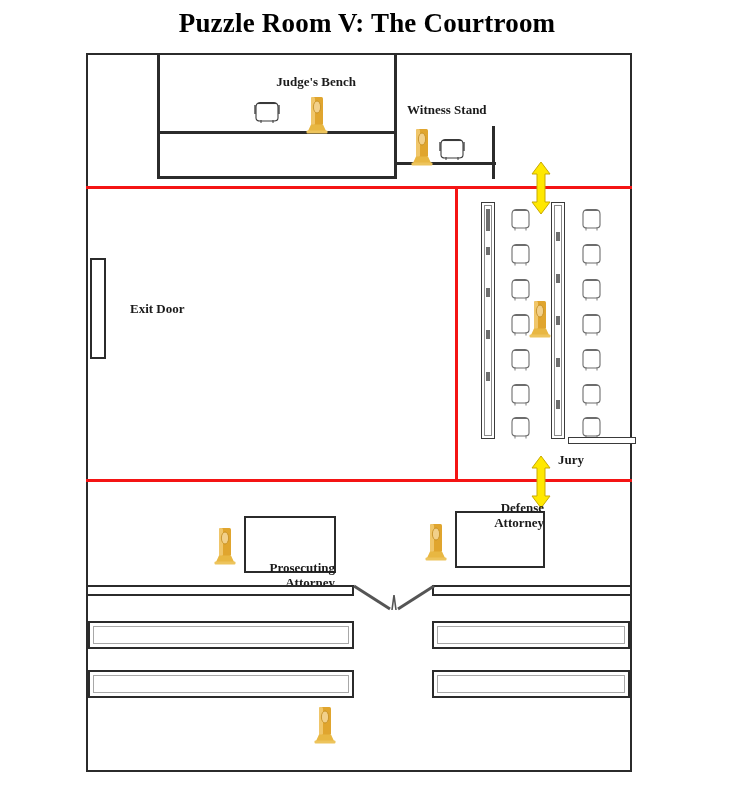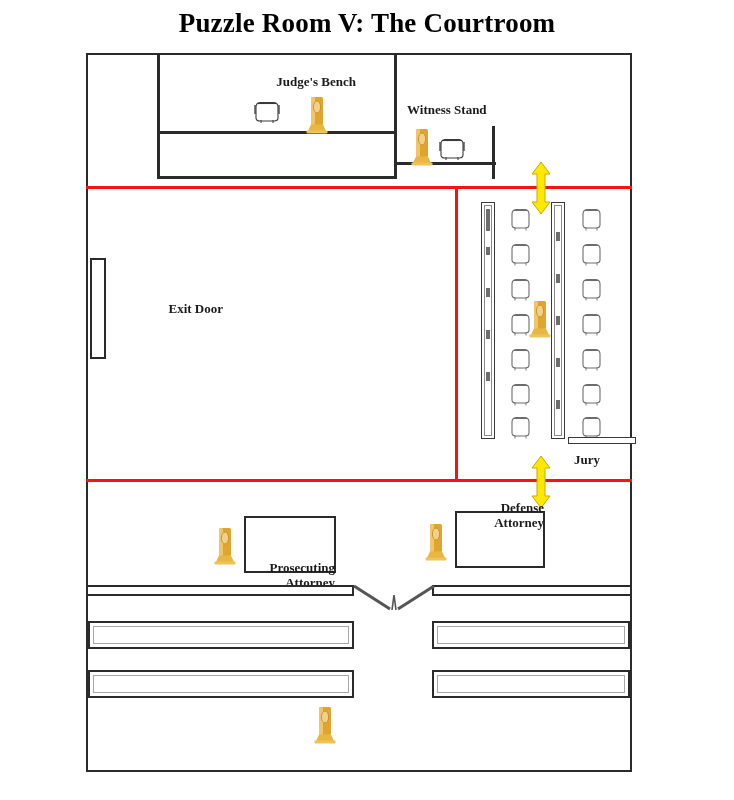--- a/index.html
+++ b/index.html
@@ -198,21 +198,21 @@
       <path d="M9 22 L9 25" stroke="#3a3a3a" stroke-width="1" fill="none"></path>
       <path d="M21 22 L21 25" stroke="#3a3a3a" stroke-width="1" fill="none"></path>
     </svg>
   </div>
 
   <div class="redline" style="left:86px; top:186px; width:546px; height:3px;"></div>
   <div class="redline" style="left:86px; top:479px; width:546px; height:3px;"></div>
   <div class="redline" style="left:455px; top:186px; width:3px; height:296px;"></div>
 
   <div class="white-box" style="left:90px; top:258px; width:16px; height:101px;"></div>
-  <div class="label label-left" style="left:113px; top:301px; width:110px; text-align:right;">Exit Door</div>
+  <div class="label label-left" style="left:130px; top:301px; width:110px; text-align:left;">Exit Door</div>
 
   <div class="jury-rail" style="left:481px; top:202px; width:14px; height:237px;"></div>
   <div class="jury-rail-inner" style="left:484px; top:205px; width:8px; height:231px;"></div>
   <div class="jury-rail-seg" style="left:486px; top:209px; width:4px; height:22px;"></div>
   <div class="jury-rail-seg" style="left:486px; top:247px; width:4px; height:8px;"></div>
   <div class="jury-rail-seg" style="left:486px; top:288px; width:4px; height:9px;"></div>
   <div class="jury-rail-seg" style="left:486px; top:330px; width:4px; height:9px;"></div>
   <div class="jury-rail-seg" style="left:486px; top:372px; width:4px; height:9px;"></div>
 
   <div class="jury-rail" style="left:551px; top:202px; width:14px; height:237px;"></div>
@@ -341,21 +341,21 @@
     <svg viewBox="0 0 24 38" width="24" height="38">
       <rect x="6" y="1" width="12" height="28" rx="1.5" fill="#e0a52e"></rect>
       <rect x="6" y="1" width="4" height="28" rx="1.5" fill="#f0c66a"></rect>
       <ellipse cx="12" cy="11" rx="3.6" ry="6" fill="#f2d08a" stroke="#c08a1e" stroke-width="0.8"></ellipse>
       <path d="M3 35 L6 28.5 L18 28.5 L21 35 Z" fill="#e8b742"></path>
       <rect x="1.5" y="34.5" width="21" height="3" rx="1" fill="#edc45c"></rect>
     </svg>
   </div>
 
   <div class="jury-rail" style="left:568px; top:437px; width:68px; height:7px;"></div>
-  <div class="label" style="left:540px; top:452px; width:60px;">Jury</div>
+  <div class="label" style="left:524px; top:452px; width:60px;">Jury</div>
 
   <div class="arrow" style="left:529px; top:161px;">
     <svg viewBox="0 0 24 54" width="24" height="54">
       <path d="M12 1 L21 13 L16 13 L16 41 L21 41 L12 53 L3 41 L8 41 L8 13 L3 13 Z" fill="#ffe800" stroke="#c9a900" stroke-width="1"></path>
     </svg>
   </div>
   <div class="arrow" style="left:529px; top:455px;">
     <svg viewBox="0 0 24 54" width="24" height="54">
       <path d="M12 1 L21 13 L16 13 L16 41 L21 41 L12 53 L3 41 L8 41 L8 13 L3 13 Z" fill="#ffe800" stroke="#c9a900" stroke-width="1"></path>
     </svg>

